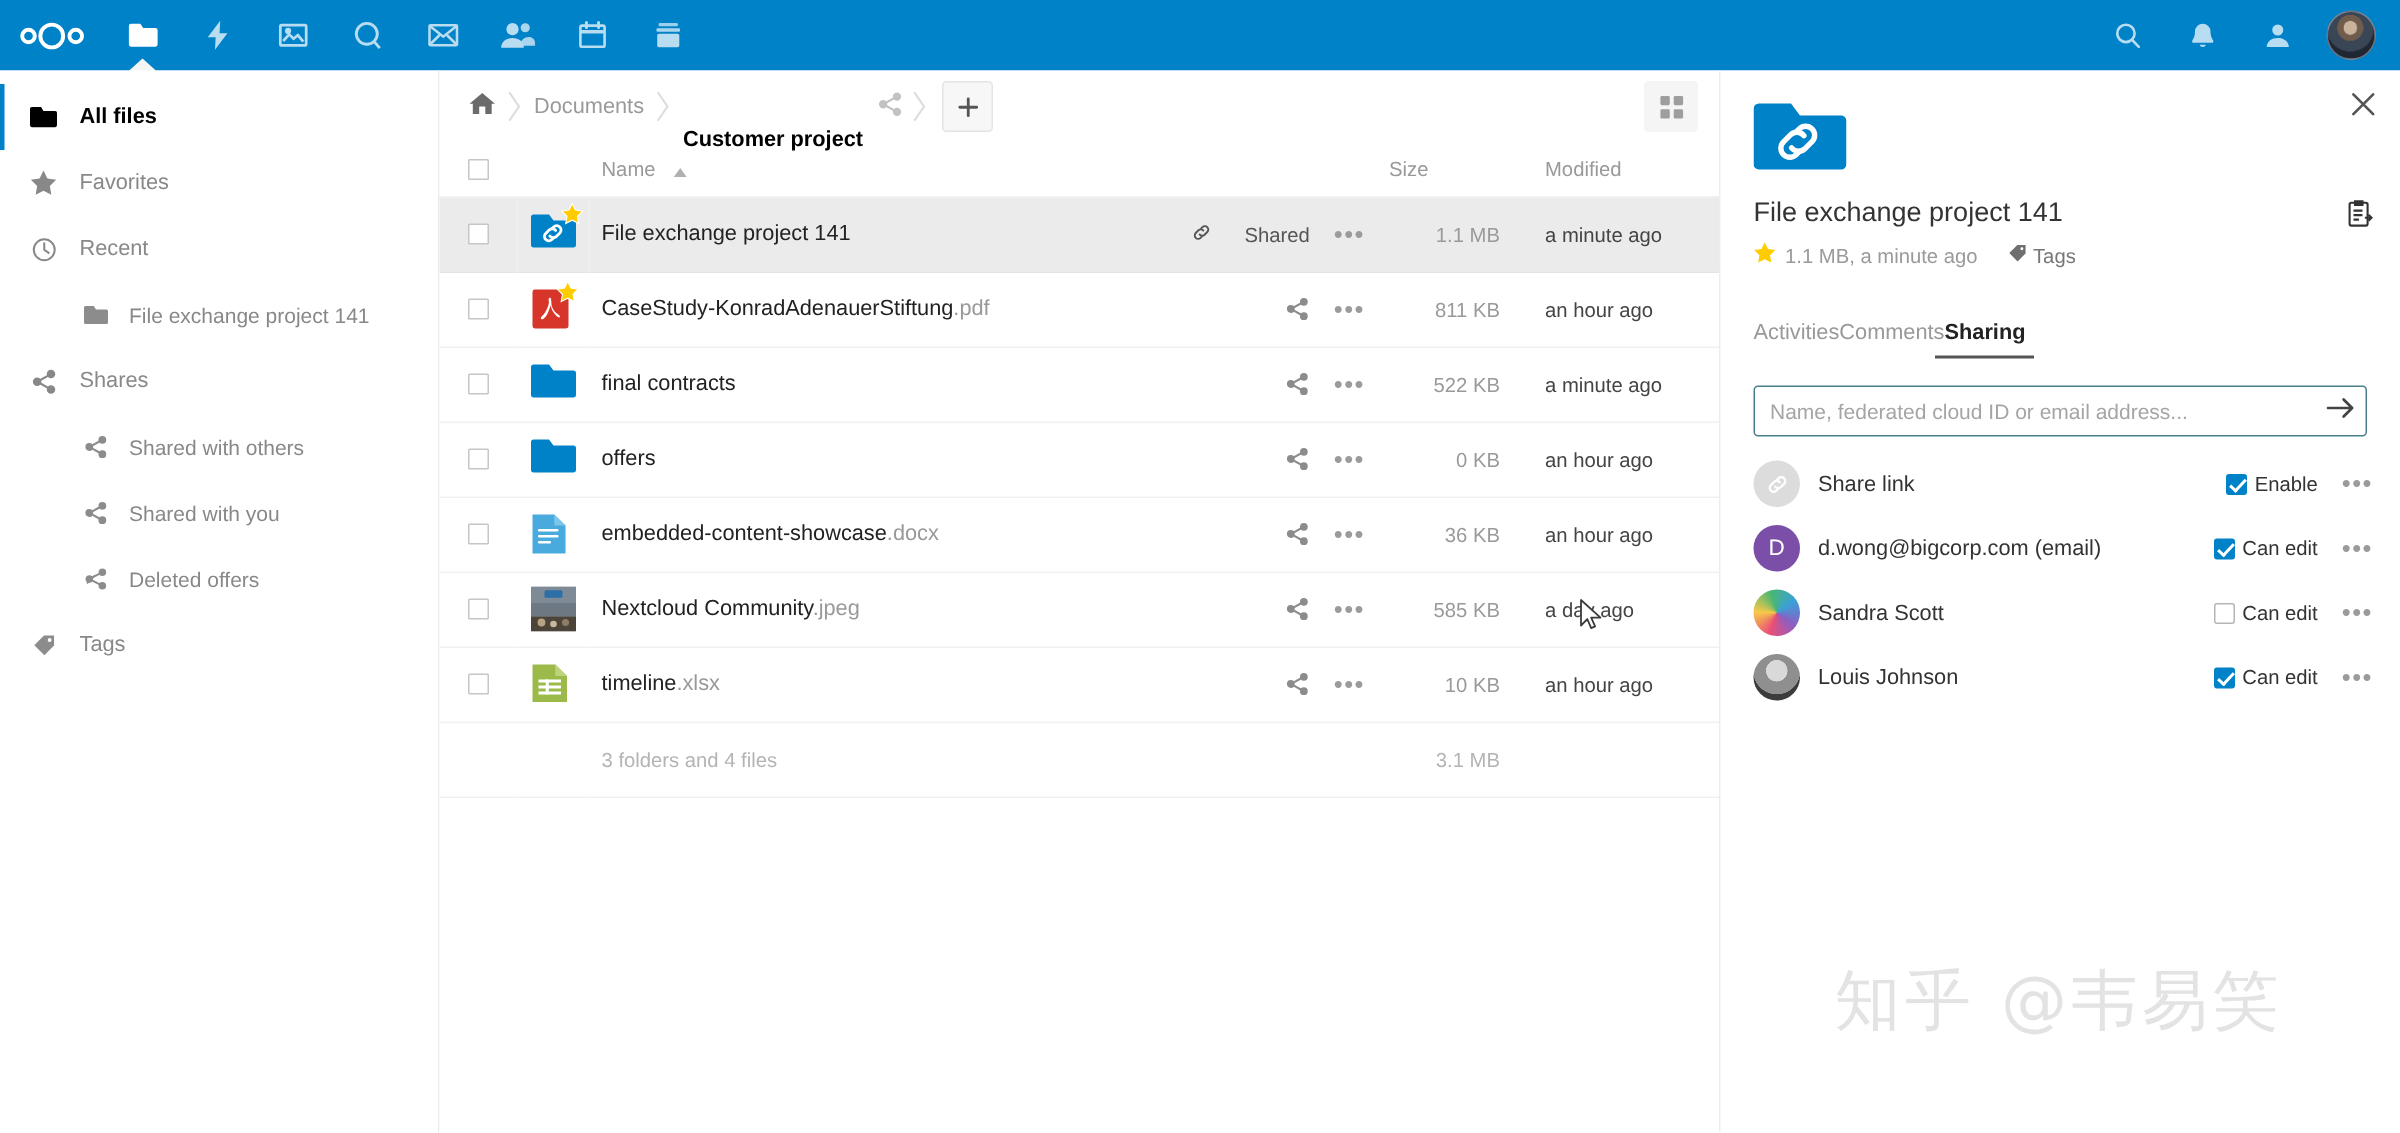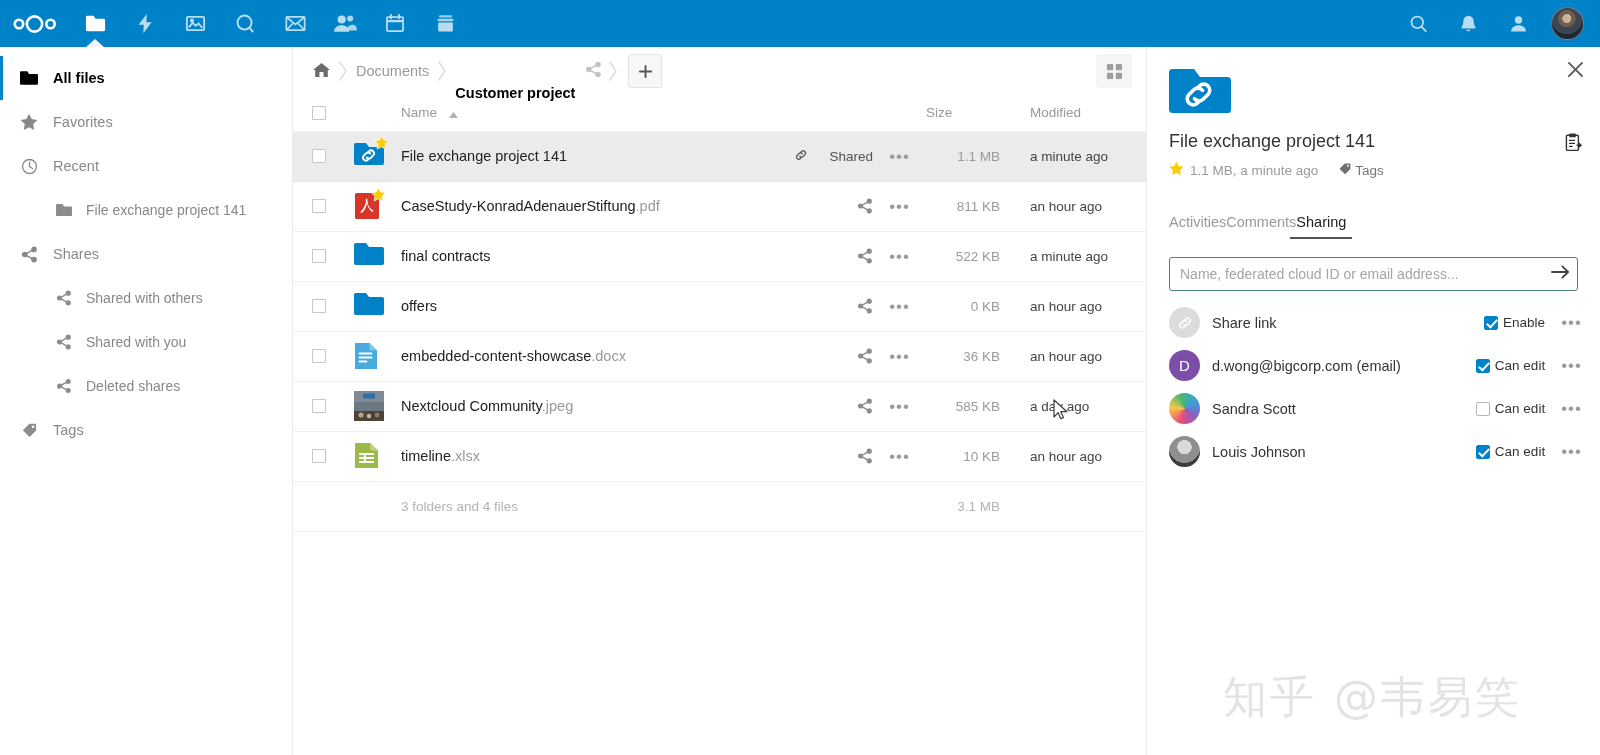--- a/index.html
+++ b/index.html
@@ -135,21 +135,21 @@
   .dthumb {
     width: 62px; height: 52px; position: relative; margin-bottom: 14px;
   }
   .dtitle { font-size: 18px; color: #333; font-weight: 400; }
   .dmeta { display: flex; align-items: center; gap: 6px; margin-top: 9px; font-size: 13.5px; color: #9a9a9a; }
   .dmeta .tagbtn { display: flex; align-items: center; gap: 3px; color: #777; margin-left: 14px; cursor: pointer; }
   .copy-icon { position: absolute; right: 18px; top: 86px; cursor: pointer; }
 
   .tabs { display: flex; align-items: flex-end; padding: 0 22px; margin-top: 26px; border-bottom: 0px; height: 34px; }
   .tab { font-size: 14.5px; color: #999; padding-bottom: 9px; cursor: pointer; position: relative; }
-  .tab.active { color: #222; font-weight: 400; }
+  .tab.active { color: #222; font-weight: 700; }
   .tab.active::after {
     content:""; position: absolute; left: -6px; right: -6px; bottom: 0; height: 2px; background: #555;
   }
 
   .share-input-wrap { padding: 10px 22px 0 22px; margin-top: 8px; position: relative; }
   .share-input {
     width: 100%; height: 34px; border: 1px solid #4a7f8e; border-radius: 3px;
     padding: 0 34px 0 10px; font-size: 14px; color: #333;
     font-family: "Liberation Sans", sans-serif; outline: none; background:#fff;
   }
@@ -346,21 +346,21 @@
     <div class="side-row sub">
       <span class="si">
         <svg width="16" height="16" viewBox="0 0 20 20" fill="none" stroke="#8c8c8c" stroke-width="1.7">
             <circle cx="15.3" cy="4.4" r="2.3" fill="#8c8c8c"></circle>
             <circle cx="4.4" cy="10" r="2.3" fill="#8c8c8c"></circle>
             <circle cx="15.3" cy="15.6" r="2.3" fill="#8c8c8c"></circle>
             <path d="M6.6 8.9 13.1 5.5M6.6 11.1l6.5 3.4"></path>
             <path d="M2.4 13.6 9 7.2" stroke-width="1.6"></path>
           </svg>
       </span>
-      <span class="lbl">Deleted shares</span>
+      <span class="lbl">Deleted offers</span>
     </div>
 
     <div class="side-row">
       <span class="si">
         <svg width="17" height="17" viewBox="0 0 20 20" fill="#8c8c8c">
             <path d="M2.2 9.6 9.8 2h7.9v7.9l-7.6 7.6z"></path>
             <circle cx="14.2" cy="5.5" r="1.5" fill="#fff"></circle>
           </svg>
       </span>
       <span class="lbl">Tags</span>
@@ -810,16 +810,16 @@
         <span class="share-av" style="background:radial-gradient(circle at 50% 36%,#d9d9d9 0 28%,#8f8f8f 29% 62%,#3c3c3c 63% 100%);"></span>
         <span class="share-name">Louis Johnson</span>
         <span class="perm">
           <span class="cb on"></span>
           <span>Can edit</span>
         </span>
         <span class="share-dots">•••</span>
       </div>
     </div>
 
-    <div class="watermark" style="left:76px;top:591px;position:absolute;margin-top:30px;">知乎 @韦易笑</div>
+    <div class="watermark" style="left:76px;top:591px;position:absolute;">知乎 @韦易笑</div>
   </div>
 
 </div>
 
 </body></html>

